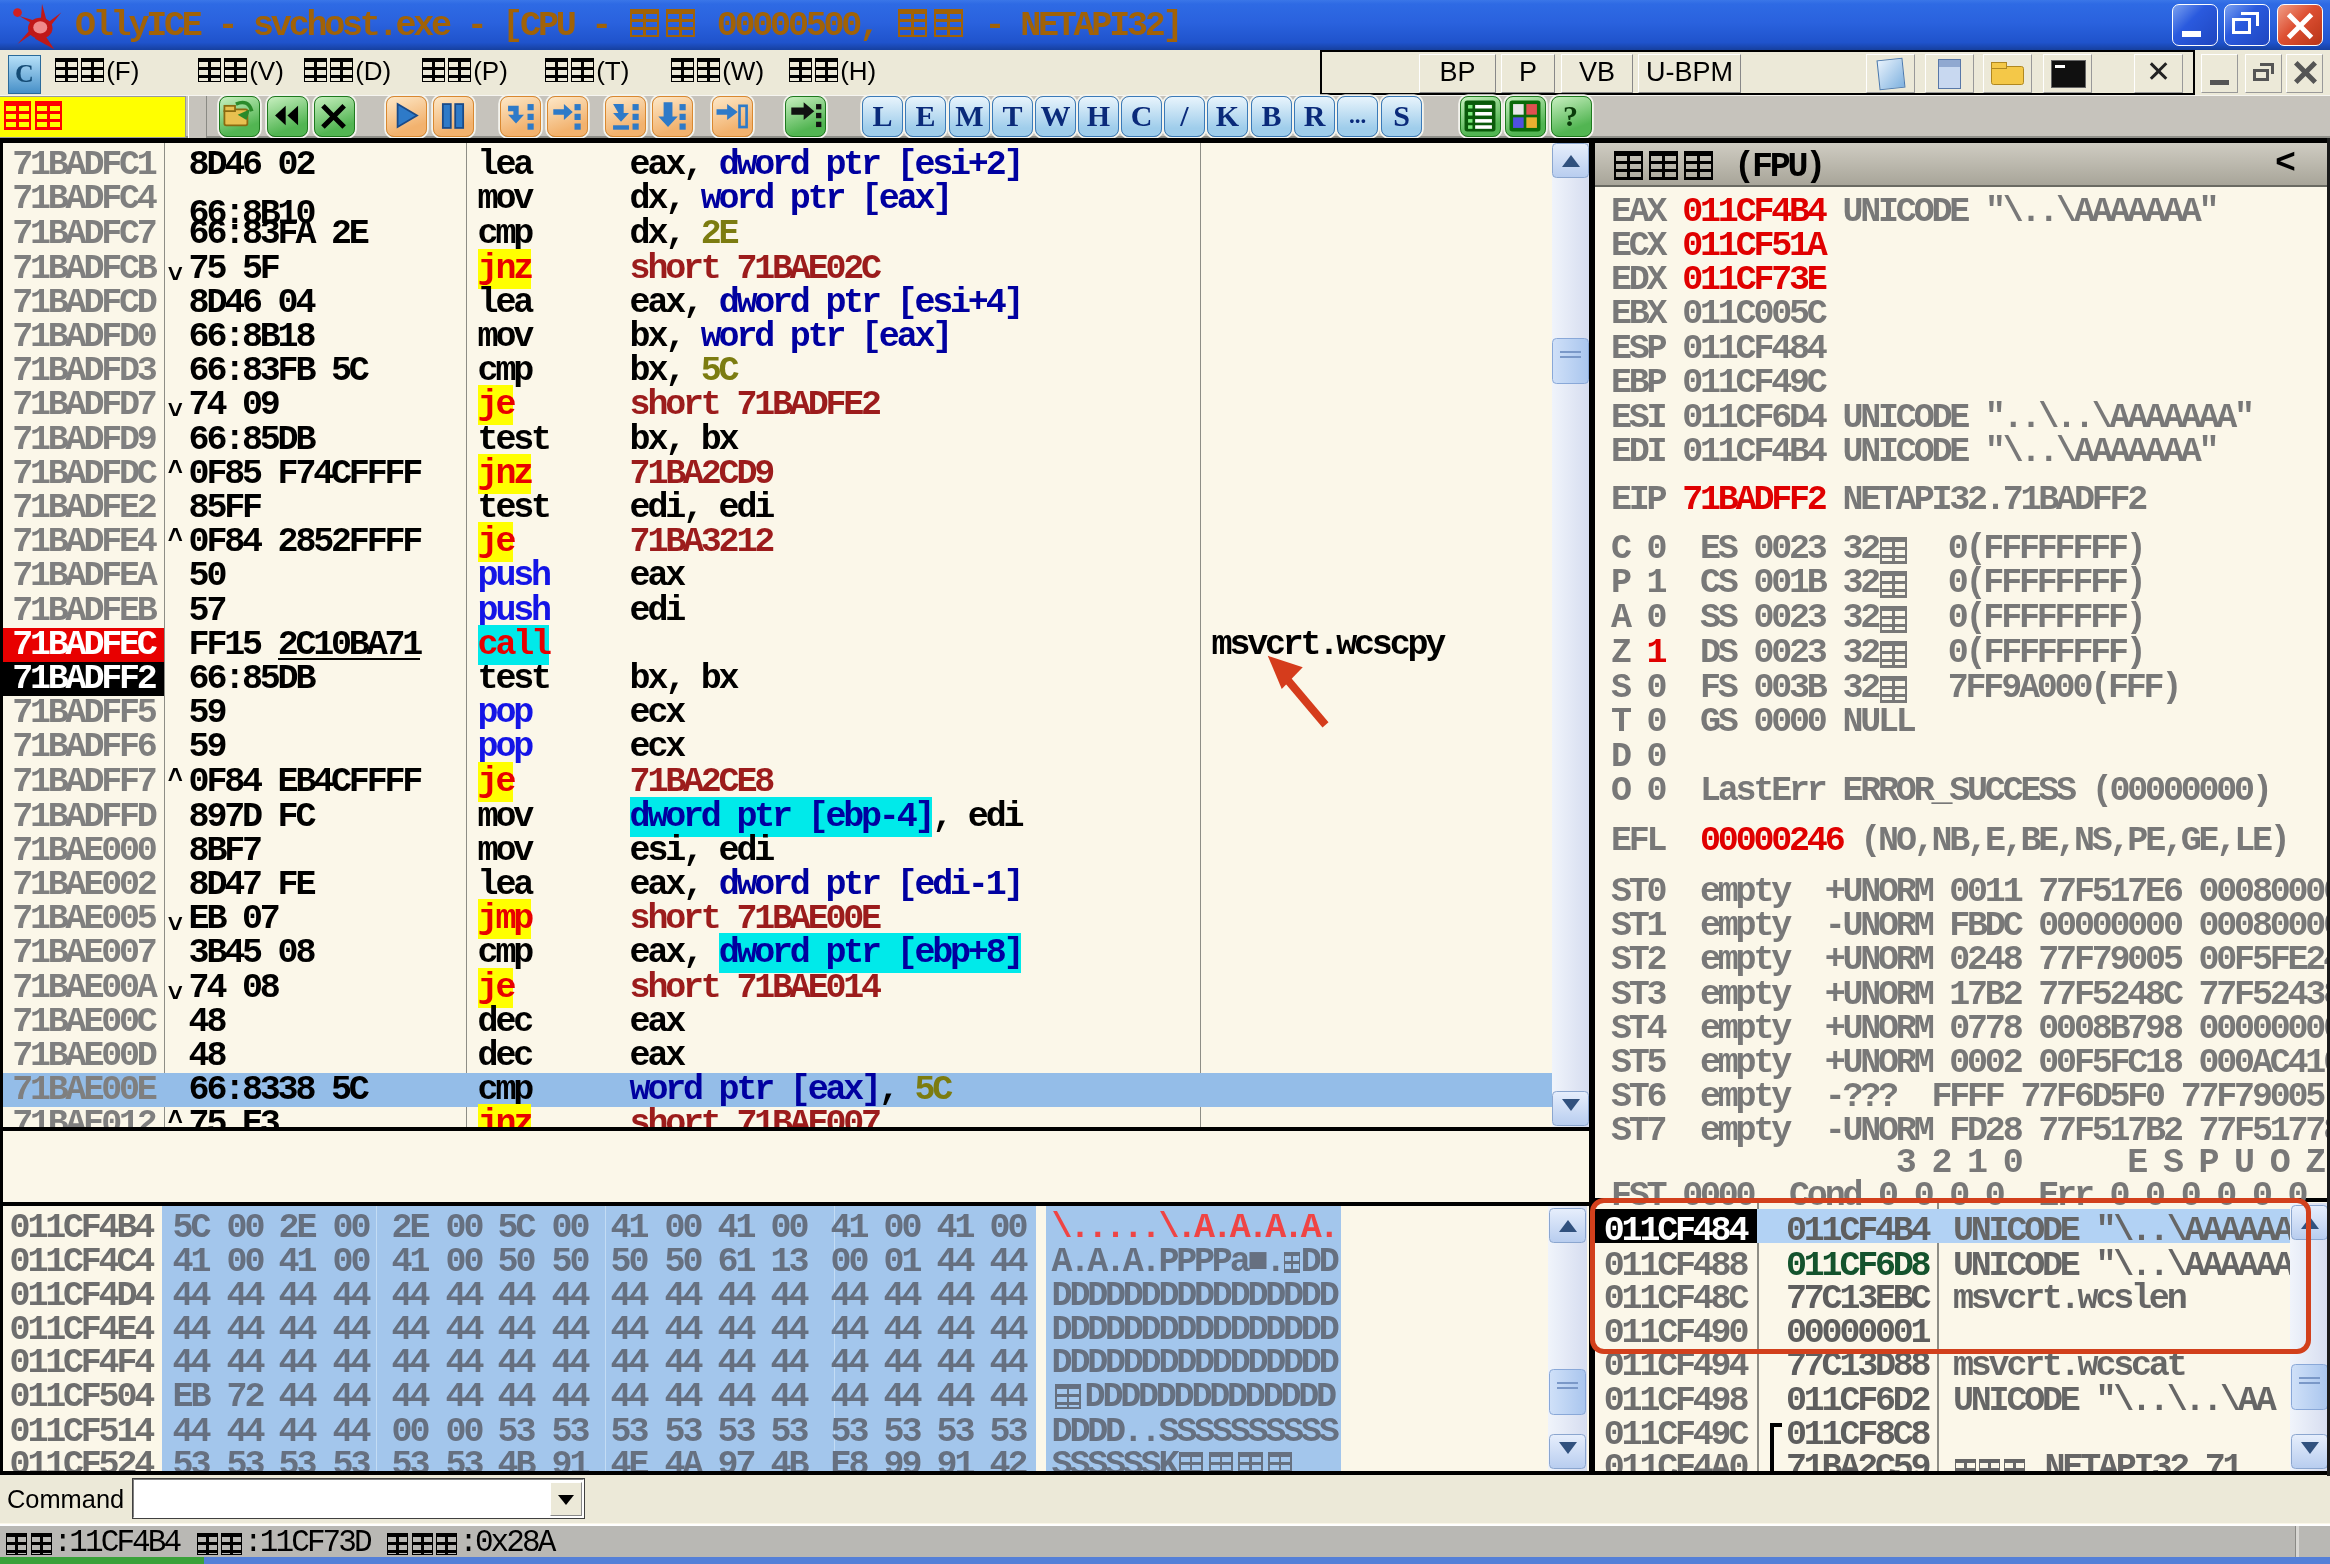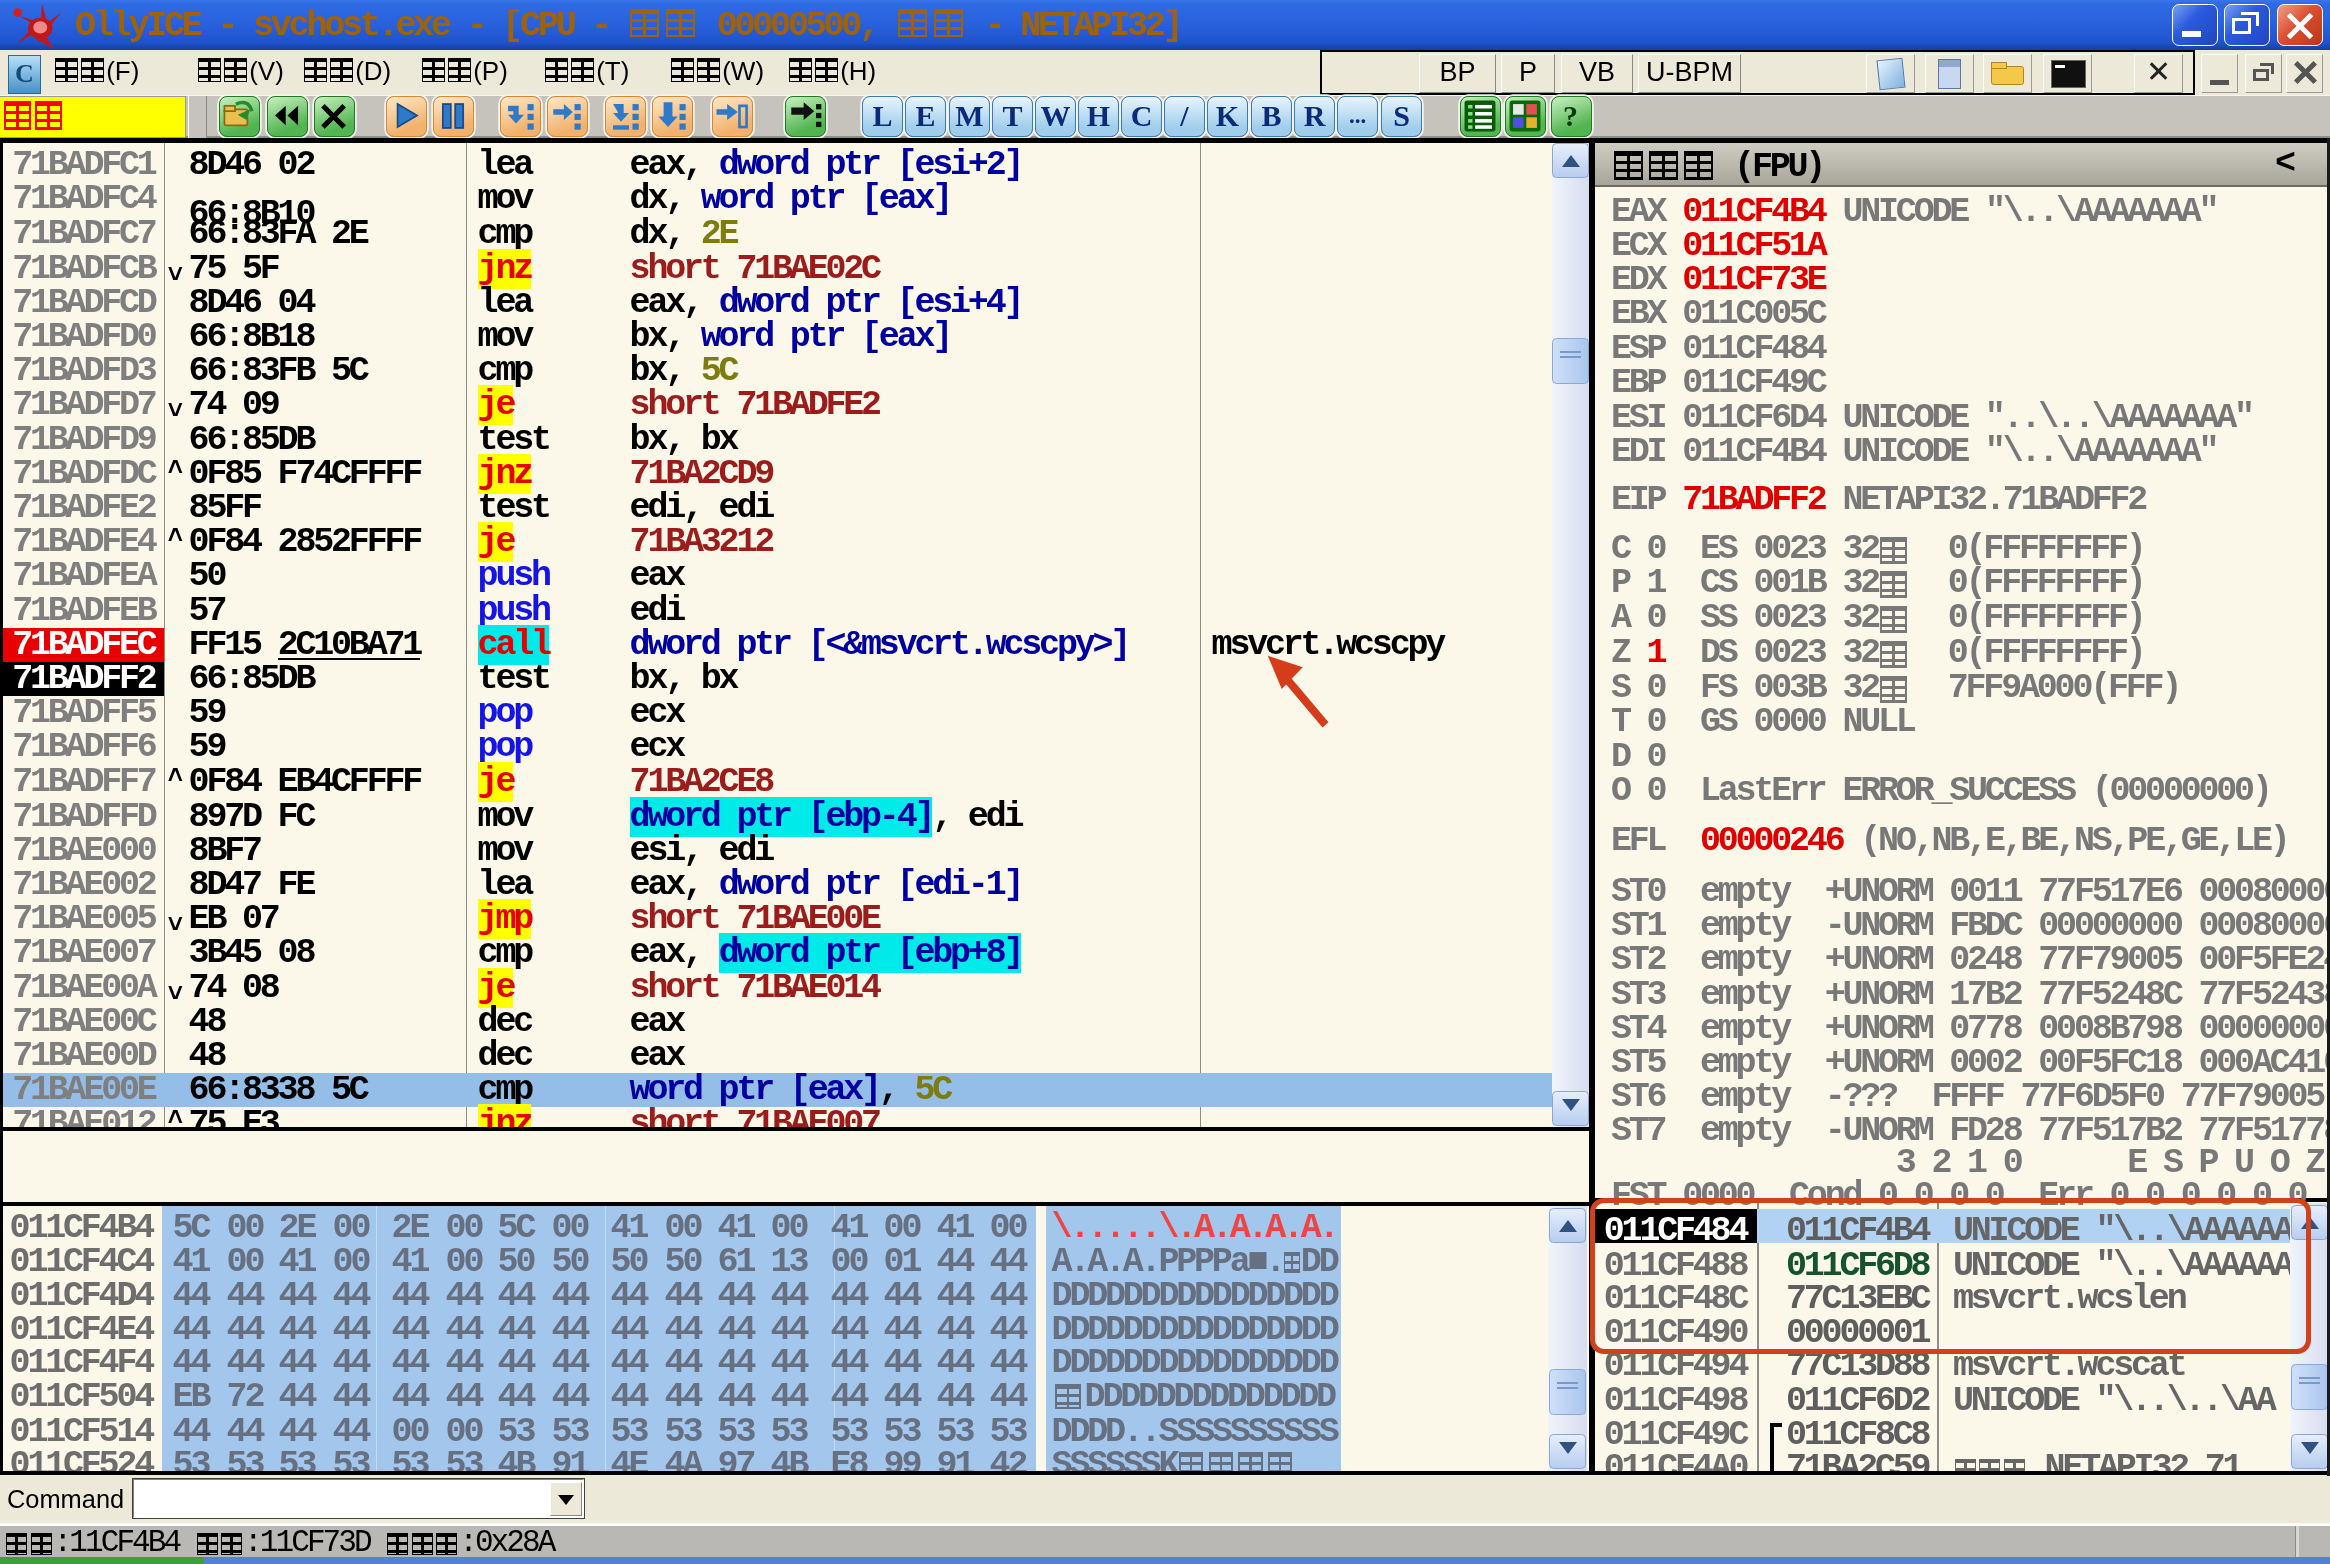--- a/index.html
+++ b/index.html
@@ -269,21 +269,20 @@
 <div class="t" style="left:475px;top:416px"><span class="mp">push</span></div>
 <div class="t bk" style="left:627px;top:416px">eax</div>
 <div class="t" style="left:9.6px;top:451px;color:#7f7f7f">71BADFEB</div>
 <div class="t bk" style="left:186px;top:451px">57</div>
 <div class="t" style="left:475px;top:451px"><span class="mp">push</span></div>
 <div class="t bk" style="left:627px;top:451px">edi</div>
 <div class="ab" style="left:0;top:485px;width:161px;height:34px;background:#e80000;"></div>
 <div class="t" style="left:9.6px;top:485px;color:#fff">71BADFEC</div>
 <div class="t bk" style="left:186px;top:485px">FF15 <span class="un">2C10BA71</span></div>
 <div class="t" style="left:475px;top:485px"><span class="mc">call</span></div>
-<div class="t bk" style="left:627px;top:485px"><span class="nb">dword ptr [&lt;&amp;msvcrt.wcscpy&gt;]</span></div>
 <div class="t bk" style="left:1209px;top:485px">msvcrt.wcscpy</div>
 <div class="ab" style="left:0;top:519px;width:161px;height:34px;background:#000;"></div>
 <div class="t" style="left:9.6px;top:519px;color:#fff">71BADFF2</div>
 <div class="t bk" style="left:186px;top:519px">66:85DB</div>
 <div class="t" style="left:475px;top:519px"><span class="bk">test</span></div>
 <div class="t bk" style="left:627px;top:519px">bx, bx</div>
 <div class="t" style="left:9.6px;top:553px;color:#7f7f7f">71BADFF5</div>
 <div class="t bk" style="left:186px;top:553px">59</div>
 <div class="t" style="left:475px;top:553px"><span class="mp">pop</span></div>
 <div class="t bk" style="left:627px;top:553px">ecx</div>

